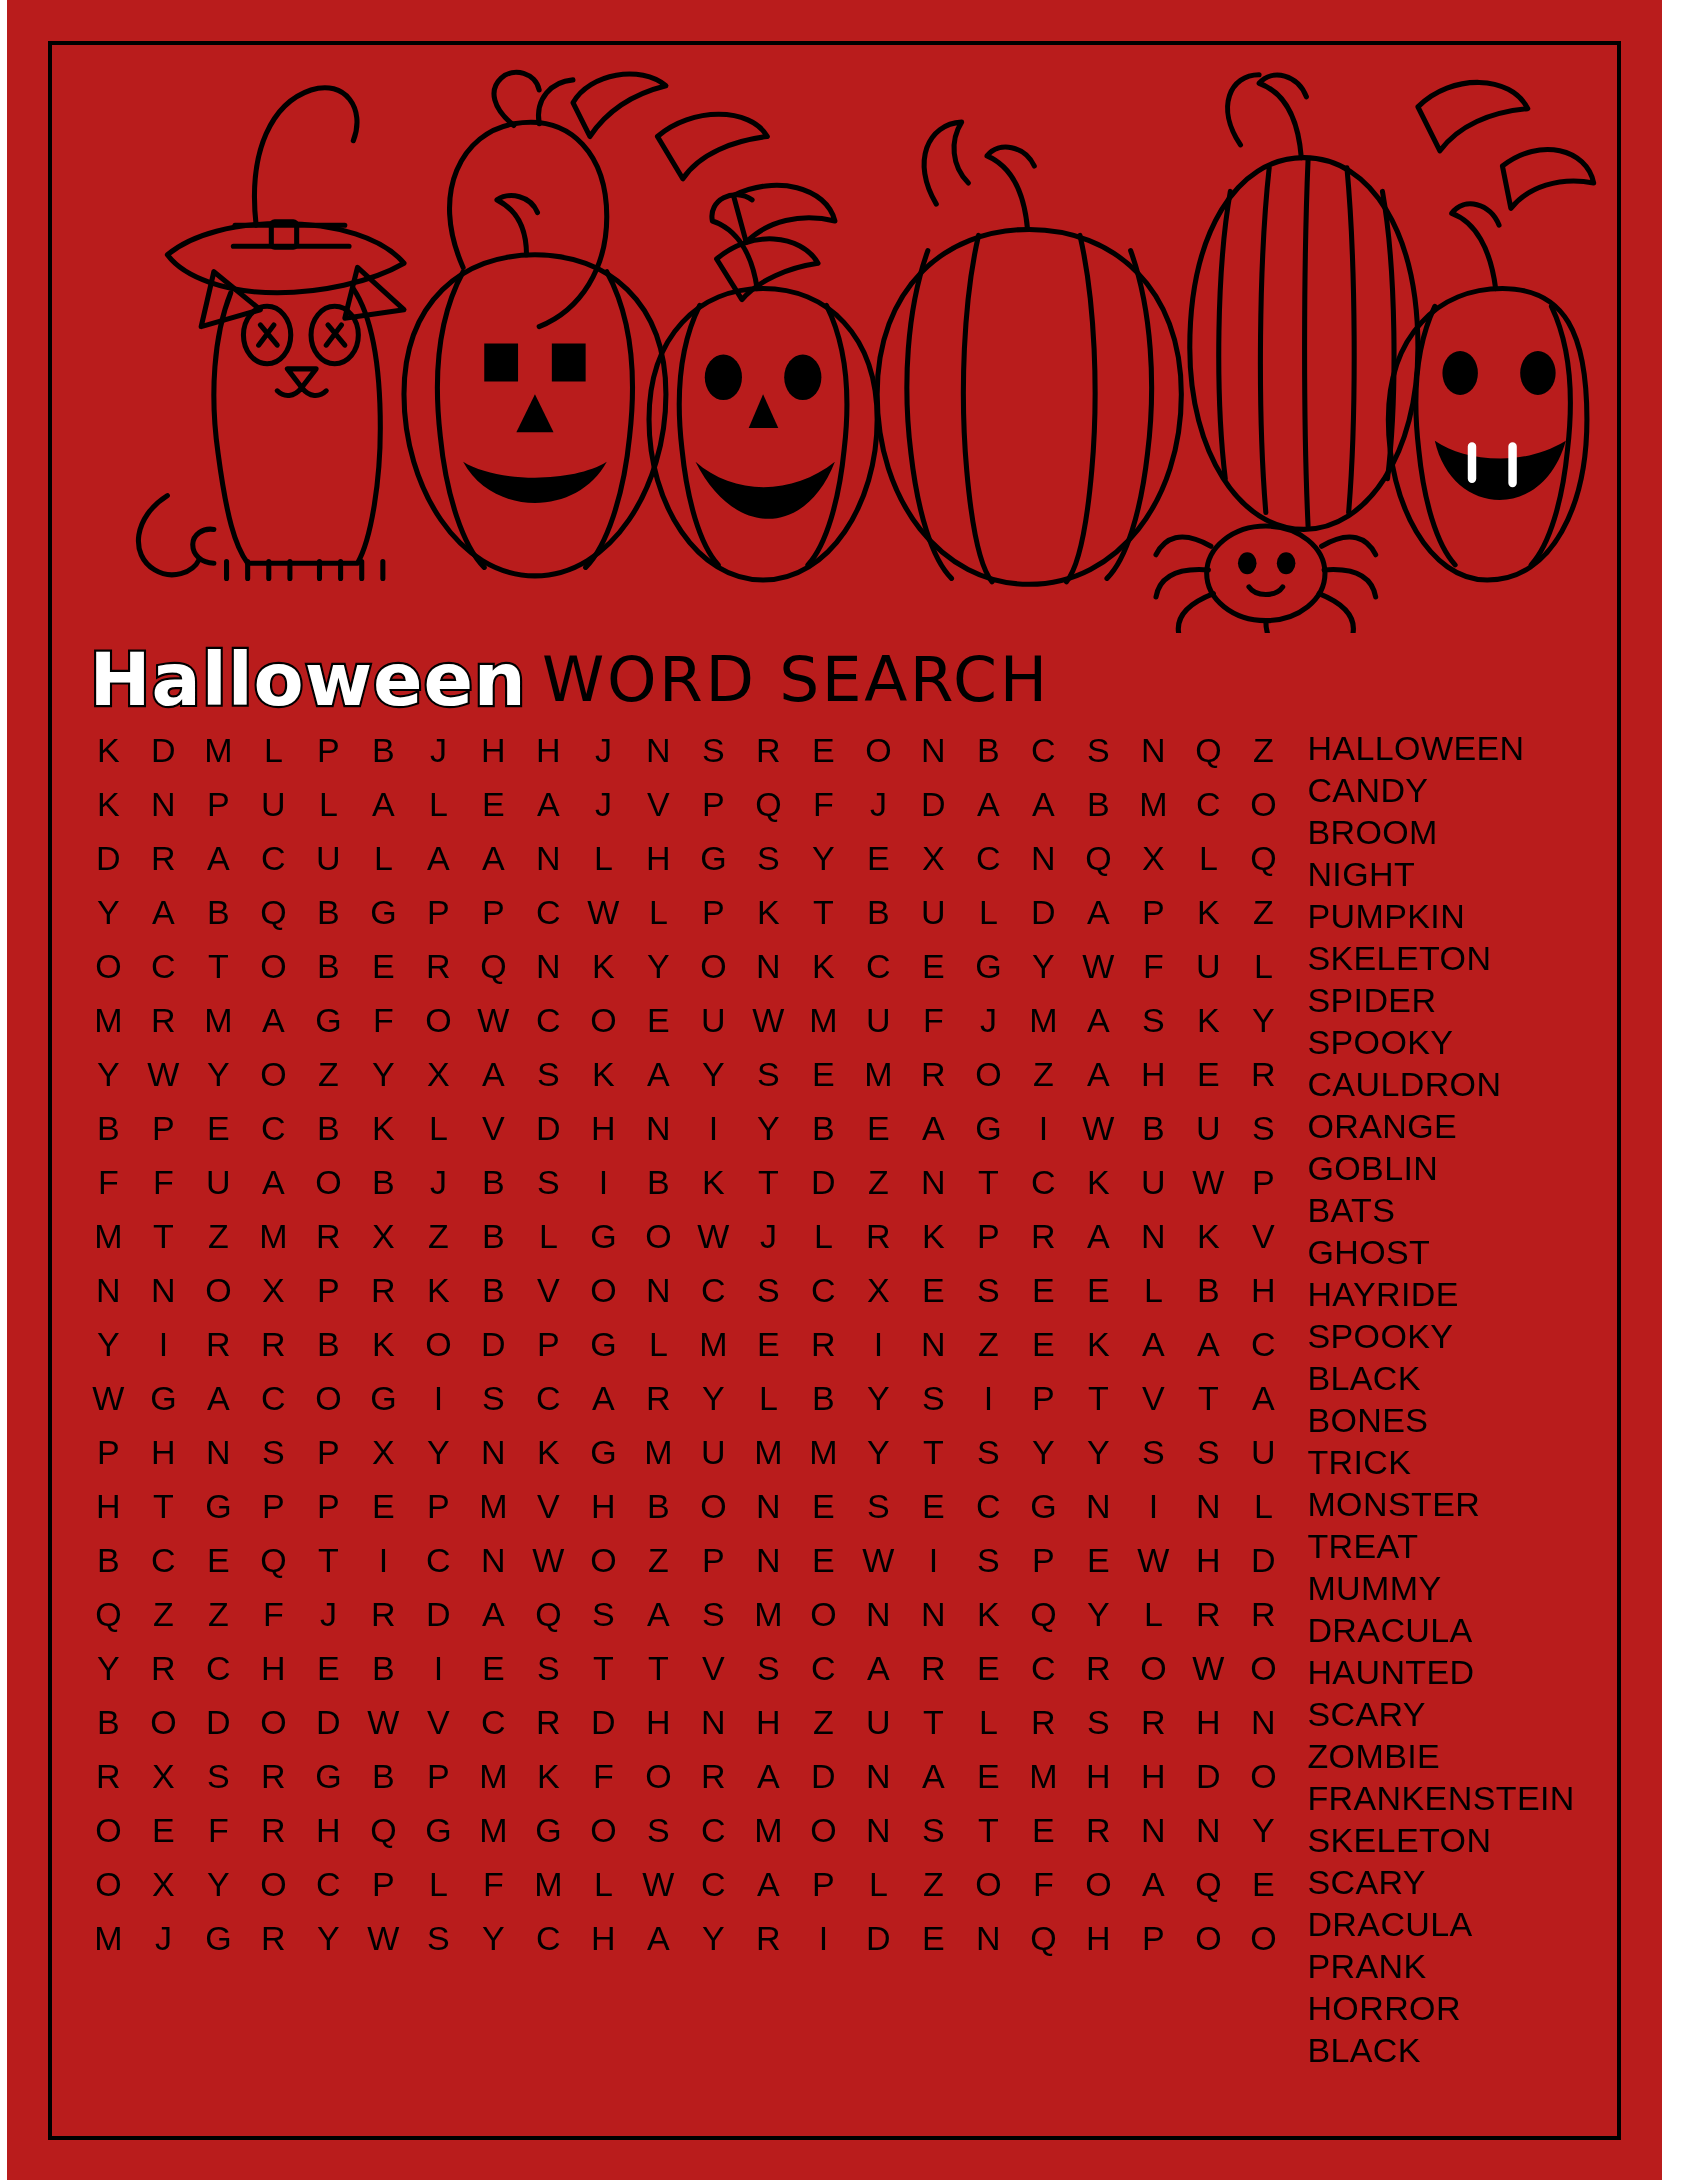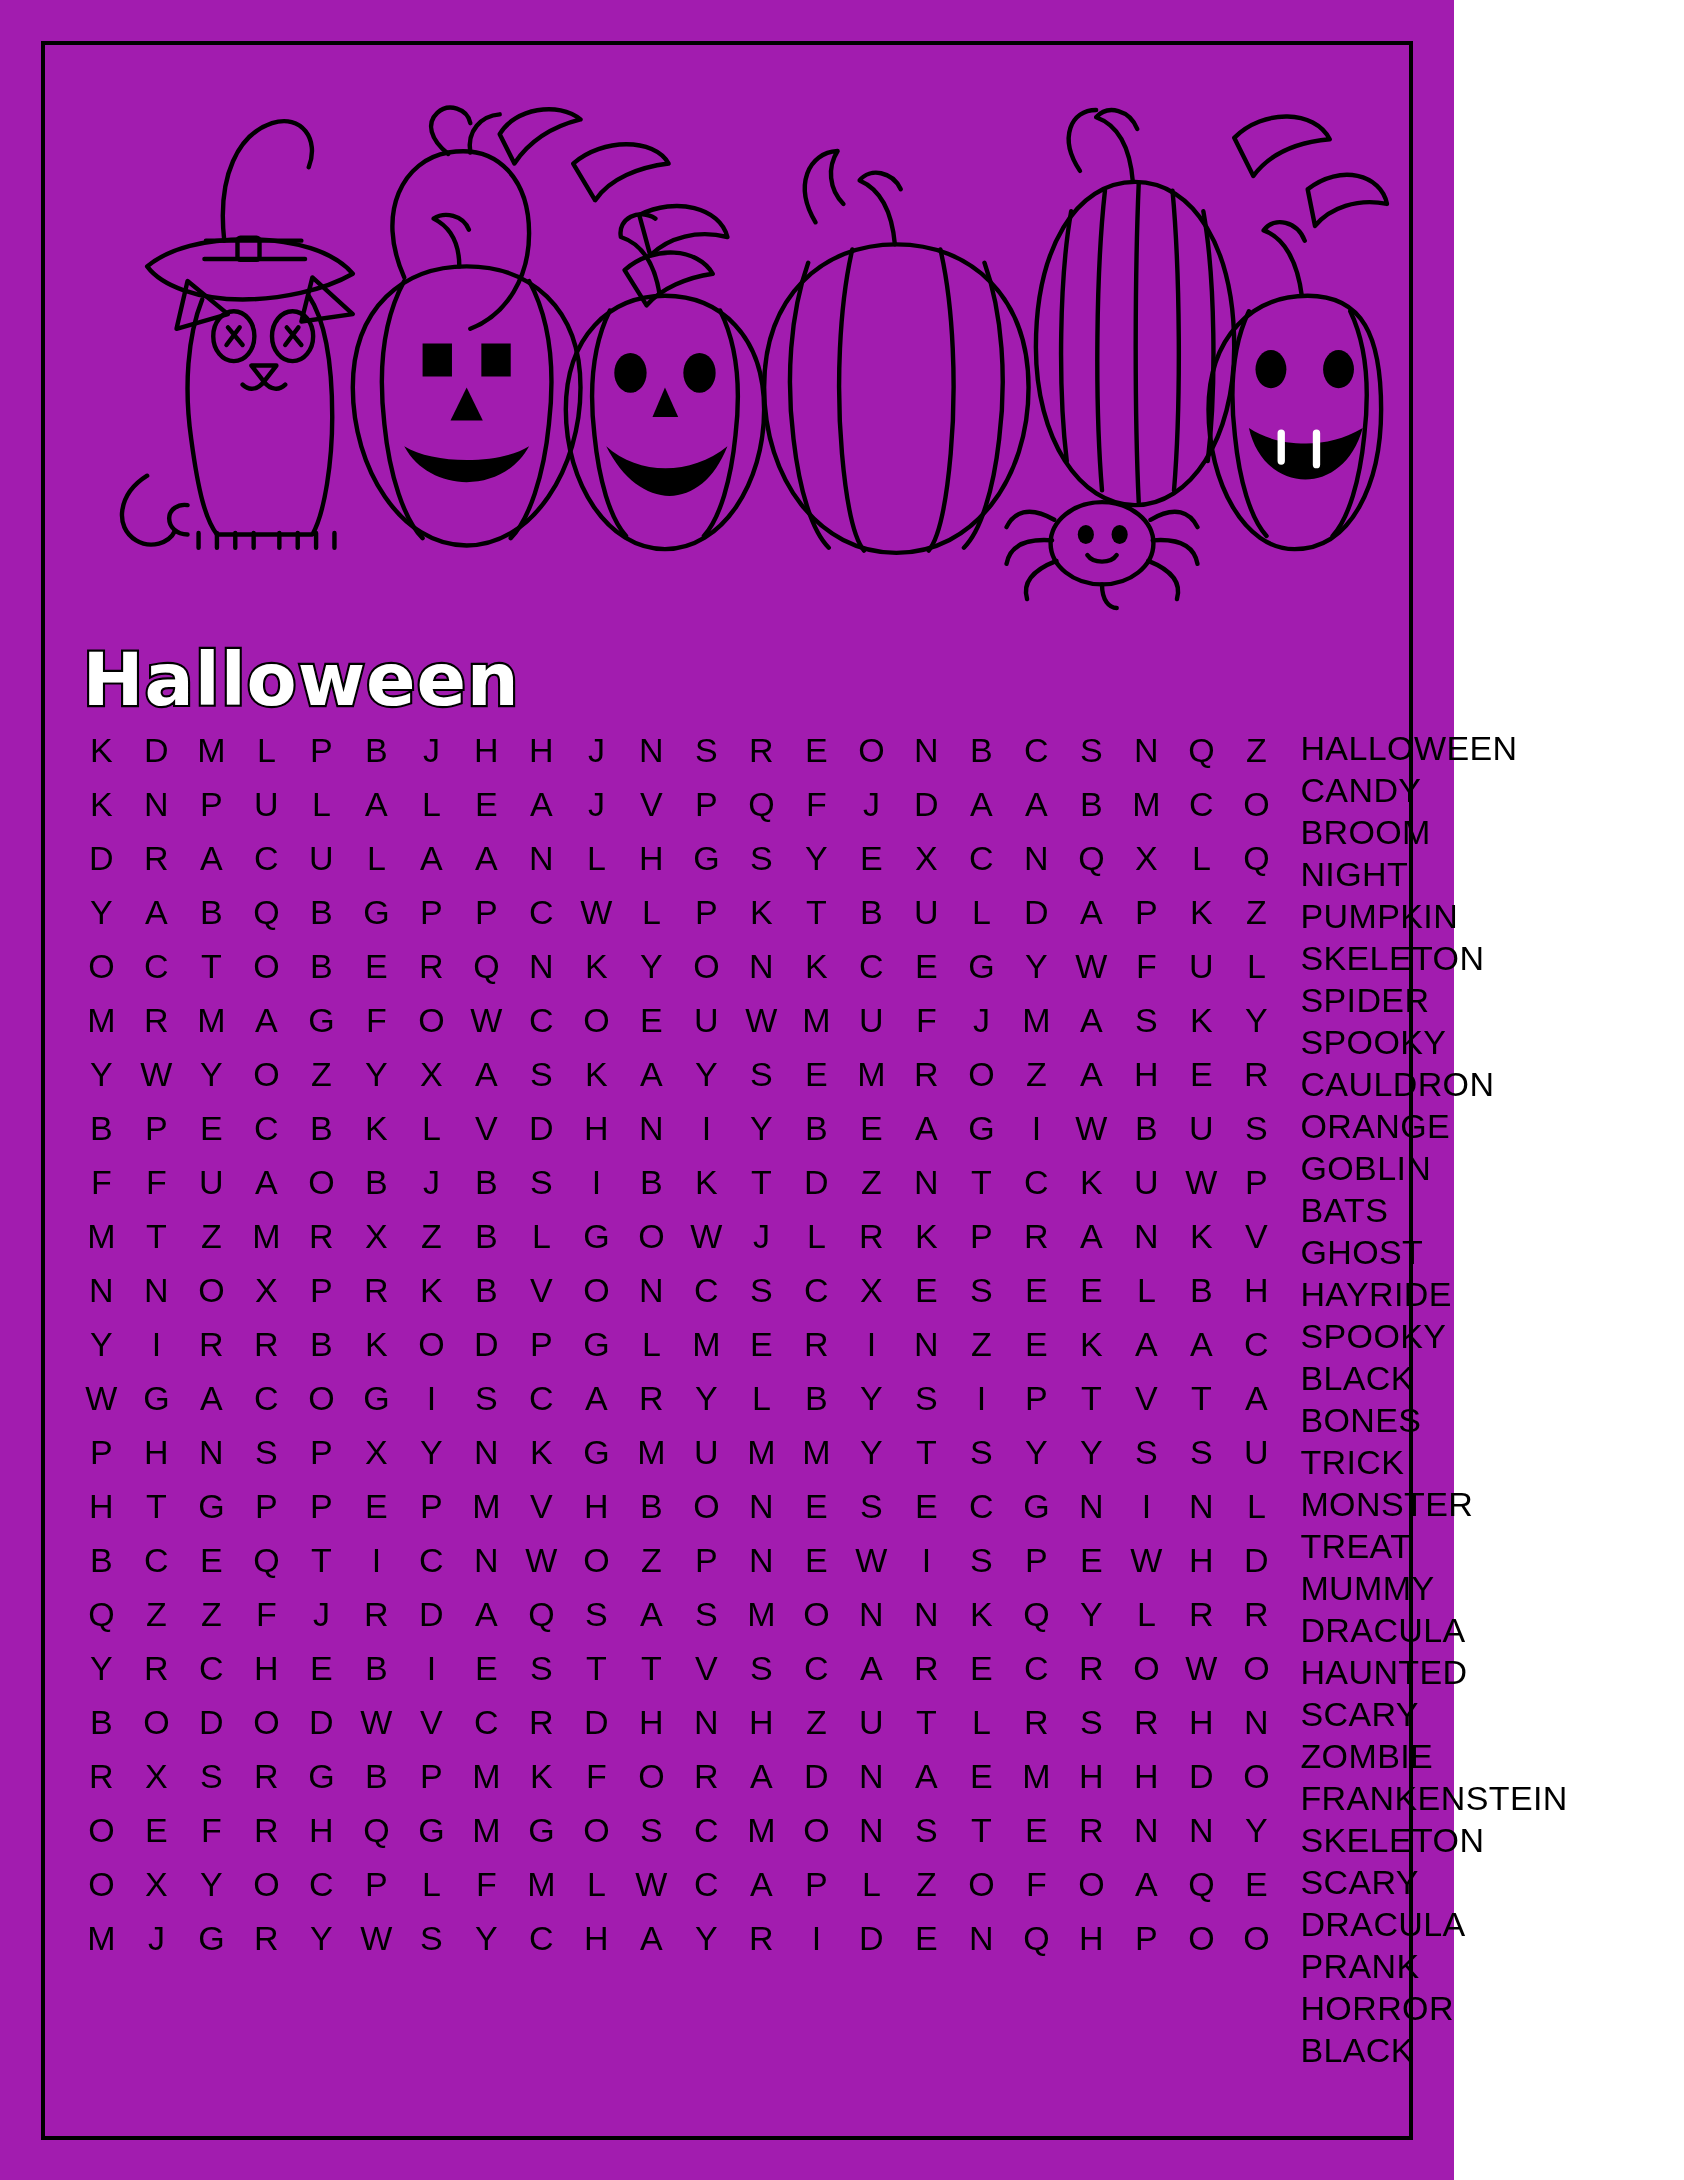--- a/index.html
+++ b/index.html
@@ -9,25 +9,26 @@
   }
   body {
     width: 1685px;
     height: 2181px;
     font-family: "Liberation Sans", sans-serif;
     color: #000000;
     overflow: hidden;
   }
   .page {
     position: relative;
-    width: 1454px;
+    width: 1655px;
     height: 2181px;
-    background: #a21caf;
+    background: #b91c1c;
     box-sizing: border-box;
     padding: 41px;
+    margin-left: 7px;
   }
   .frame {
     position: relative;
     width: 100%;
     height: 100%;
     border: 4.3px solid #000000;
     box-sizing: border-box;
     padding: 8.5px 13.6px;
   }
   .art {
@@ -216,20 +217,21 @@
           <path d="M1486 580 C1520 560 1540 570 1550 590"></path>
           <path d="M1489 608 C1528 605 1546 618 1550 640"></path>
           <path d="M1483 636 C1518 650 1528 668 1522 688"></path>
           <path d="M1420 668 C1420 690 1430 700 1440 700"></path>
         </g>
       </svg>
     </div>
 
     <div class="title-row">
       <span class="title-bubble">Halloween</span>
+      <span class="title-plain">WORD SEARCH</span>
     </div>
 
     <div class="content">
       <div class="grid">
           <div class="grid-row">
             <span class="cell">K</span>
             <span class="cell">D</span>
             <span class="cell">M</span>
             <span class="cell">L</span>
             <span class="cell">P</span>

